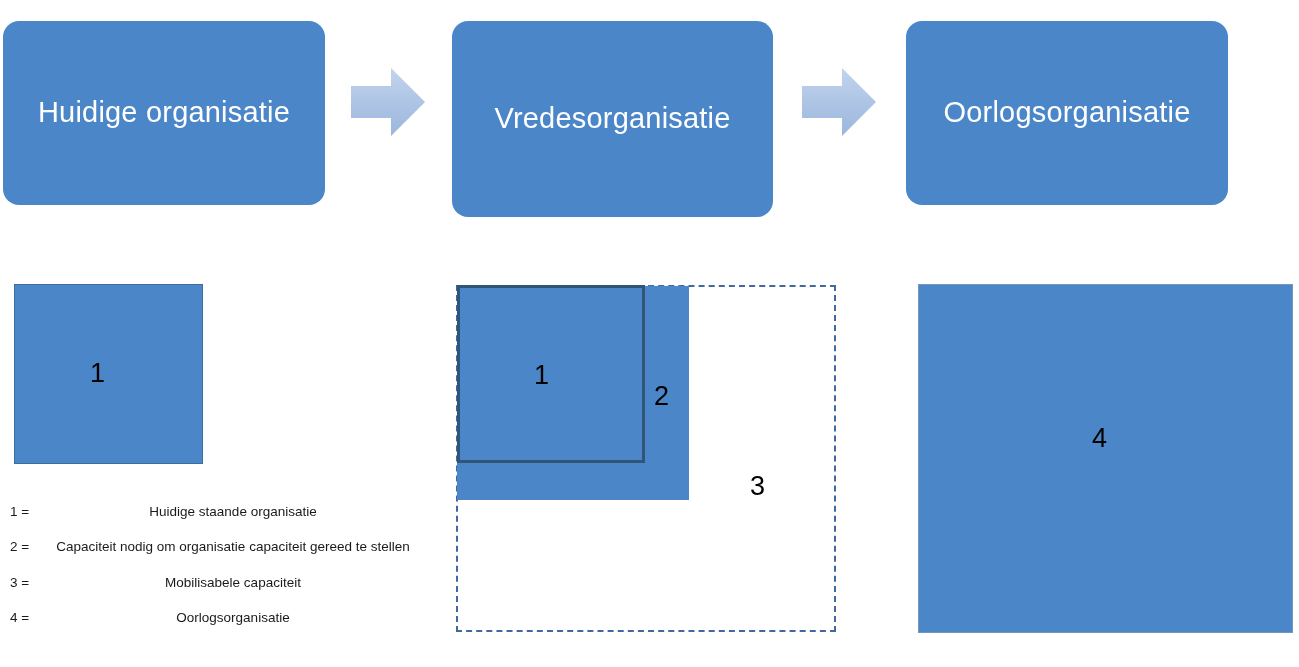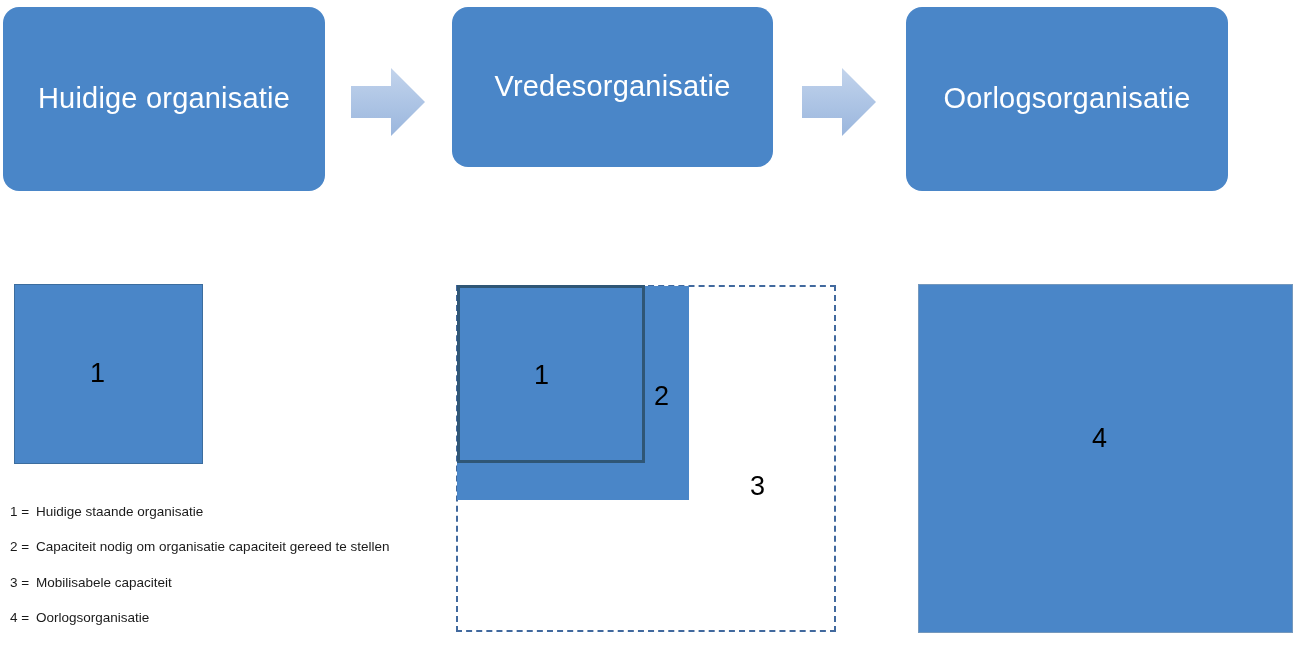--- a/index.html
+++ b/index.html
@@ -34,23 +34,24 @@
     align-items: center;
     justify-content: center;
     color: #ffffff;
     font-size: 29px;
     font-weight: 400;
     letter-spacing: 0.2px;
     text-align: center;
     padding: 0 12px;
     line-height: 1.15;
     box-shadow: 0 0 0 0 rgba(0,0,0,0);
+    margin-top: 14px;
   }
   .proc-box.b1 { left: 3px;   top: 7px; width: 322px; height: 184px; }
-  .proc-box.b2 { left: 452px; top: 7px; width: 321px; height: 160px; }
+  .proc-box.b2 { left: 452px; top: 7px; width: 321px; height: 196px; }
   .proc-box.b3 { left: 906px; top: 7px; width: 322px; height: 184px; }
 
   
   .arrow {
     position: absolute;
     top: 68px;
     width: 74px;
     height: 68px;
   }
   .arrow.a1 { left: 351px; }
@@ -150,20 +151,21 @@
     margin-bottom: 18px;
     line-height: 1.28;
   }
   .legend-key {
     flex: 0 0 auto;
     width: 26px;
     white-space: nowrap;
   }
   .legend-text {
     flex: 1 1 auto;
+    text-align: center;
   }
 </style>
 </head>
 <body>
 
 <div id="canvas">
 
   <div class="proc-box b1">
     <span>Huidige organisatie</span>
   </div>

